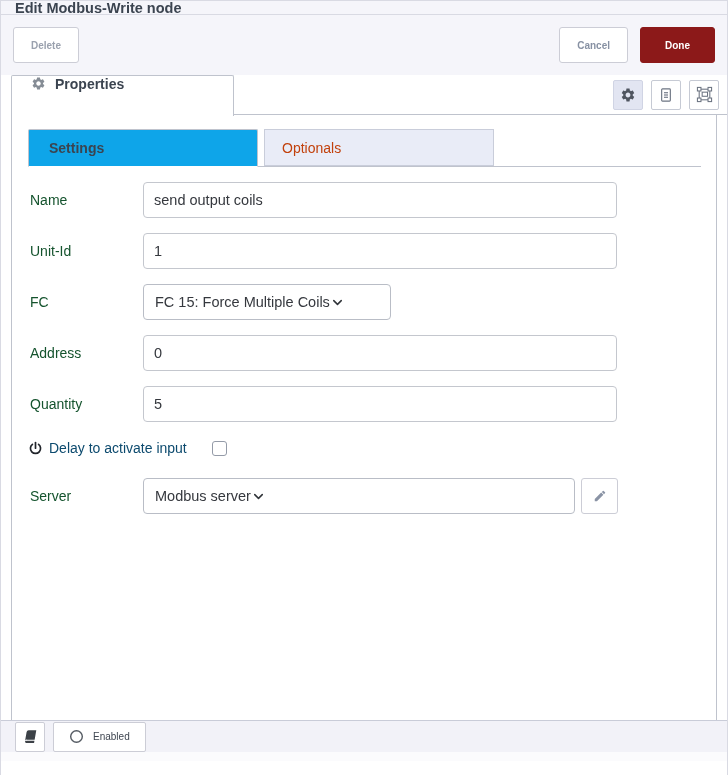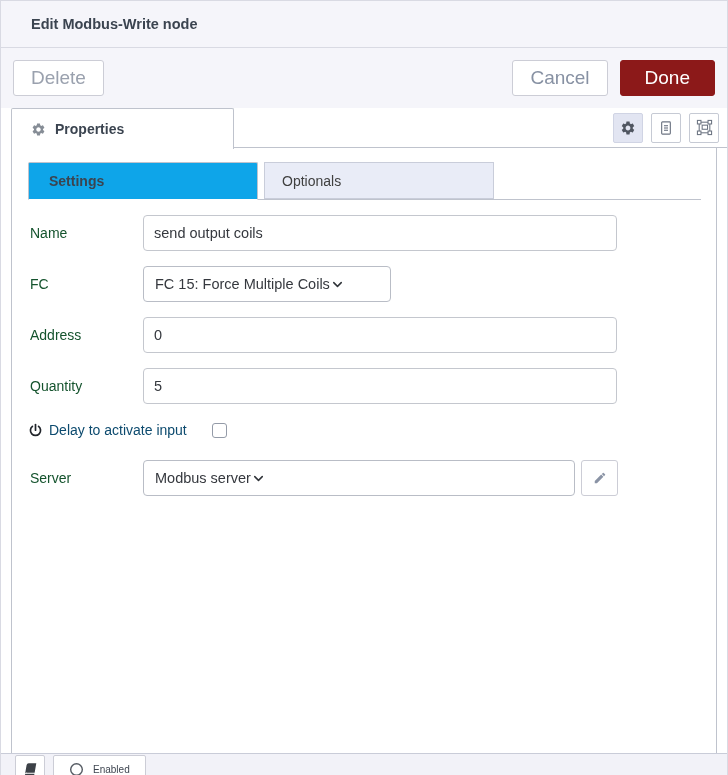--- a/index.html
+++ b/index.html
@@ -7,51 +7,52 @@
   body {
     width: 728px; height: 775px;
     font-family: "Liberation Sans", sans-serif;
     font-size: 14px; color: #3f4651;
     overflow: hidden;
   }
   .dialog { width: 728px; height: 775px; border-left: 1px solid #d9dae3; border-right: 1px solid #d9dae3; border-top: 1px solid #d9dae3; background: #fff; }
 
   
   .titlebar {
-    height: 47px; background: #f5f5fa; border-bottom: 1px solid #d9dae3;
-    display: flex; align-items: center; padding-left: 30px;
+    height: 14px; background: #f5f5fa; border-bottom: 1px solid #d9dae3;
+    display: flex; align-items: center; padding-left: 14px;
     font-weight: bold; color: #3b4450; font-size: 14.5px;
   }
 
   
   .actionbar {
     height: 60px; background: #f5f5fa;
     display: flex; align-items: center; padding: 0 12px;
   }
   .btn {
     height: 36px; padding: 0 17px; background: #fff;
     border: 1px solid #cccdd6; border-radius: 3px;
-    font-size: 19px; color: #9aa1ae; cursor: pointer;
+    font-size: 10px; color: #9aa1ae; cursor: pointer;
     font-family: "Liberation Sans", sans-serif;
+    font-weight: bold;
   }
   .btn.cancel { color: #8791a3; margin-right: 12px; }
   .btn.done { background: #8C1919; border-color: #8C1919; color: #fff; padding: 0 24px; }
   .spacer { flex: 1; }
 
   
   .tabhdr {
     margin-left: 10px; height: 40px; background: #fff;
     border-bottom: 1px solid #bfc3cd;
     display: flex; align-items: stretch; position: relative;
   }
   .properties-tab {
     width: 223px; height: 41px; margin-bottom: -1px;
     background: #fff; border: 1px solid #bfc3cd; border-bottom: none;
     border-radius: 2px 2px 0 0;
-    display: flex; align-items: center; gap: 9px; padding-left: 19px;
+    display: flex; align-items: flex-start; gap: 9px; padding-left: 19px;
     font-weight: bold; color: #3b4450; cursor: pointer;
   }
   .hdr-icons { margin-left: auto; display: flex; align-items: center; gap: 8px; padding-right: 8px; }
   .icon-btn {
     width: 30px; height: 30px; border: 1px solid #c6cad4; border-radius: 2px;
     background: #fff; display: flex; align-items: center; justify-content: center;
     color: #6c7482; cursor: pointer;
   }
   .icon-btn.active { background: #e2e5f2; border-color: #d0d4e4; color: #4f5560; }
 
@@ -63,21 +64,21 @@
   }
   .subtabs { display: flex; height: 38px; border-bottom: 1px solid #bfc3cd; margin-top: 2px; }
   .subtab {
     width: 230px; display: flex; align-items: center; padding-left: 20px; cursor: pointer;
   }
   .subtab.active {
     background: #0ea5e9; border: 1px solid #bfc3cd; border-bottom: 1px solid #fff;
     margin-bottom: -1px; font-weight: bold; color: #3b4450; border-radius: 2px 2px 0 0;
   }
   .subtab.inactive {
-    background: #e9ecf7; border: 1px solid #c9cdda; color: #404040;
+    background: #e9ecf7; border: 1px solid #c9cdda; color: #c2410c;
     margin-left: 6px; height: 37px; align-self: flex-start; padding-left: 17px;
   }
 
   .form { margin-top: 15px; }
   .row { display: flex; align-items: center; margin-bottom: 15px; }
   .row .lbl { width: 115px; padding-left: 2px; color: #14532d; }
   .txt {
     height: 36px; width: 474px; border: 1px solid #c4c7ce; border-radius: 4px;
     padding: 0 10px; font-size: 14.5px; color: #35383e;
     font-family: "Liberation Sans", sans-serif; background: #fff; outline: none;
@@ -191,20 +192,24 @@
       </div>
     </div>
 
     <div class="form">
 
       <div class="row">
         <span class="lbl">Name</span>
         <input class="txt" type="text" value="send output coils" style="">
       </div>
 
+      <div class="row">
+        <span class="lbl">Unit-Id</span>
+        <input class="txt" type="text" value="1" style="">
+      </div>
 
       <div class="row">
         <span class="lbl">FC</span>
         <div class="select fc">
           <span>FC 15: Force Multiple Coils</span>
           <span class="caret">
             <svg width="15" height="15" viewBox="0 0 24 24" fill="none" stroke="currentColor" stroke-width="2.4" stroke-linecap="round" stroke-linejoin="round">
                 <polyline points="6 9 12 15 18 9"></polyline>
               </svg>
           </span>

